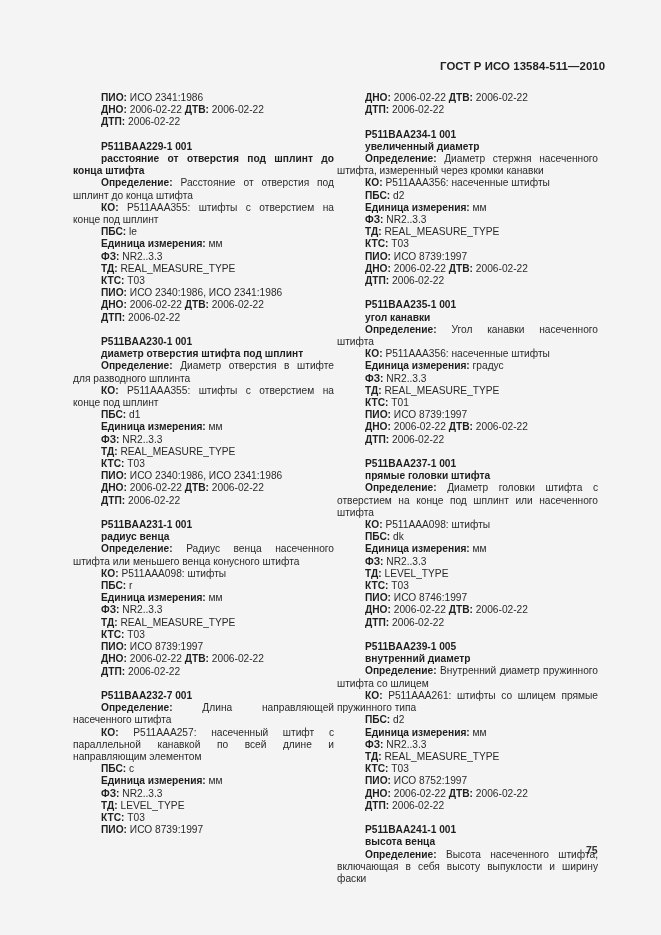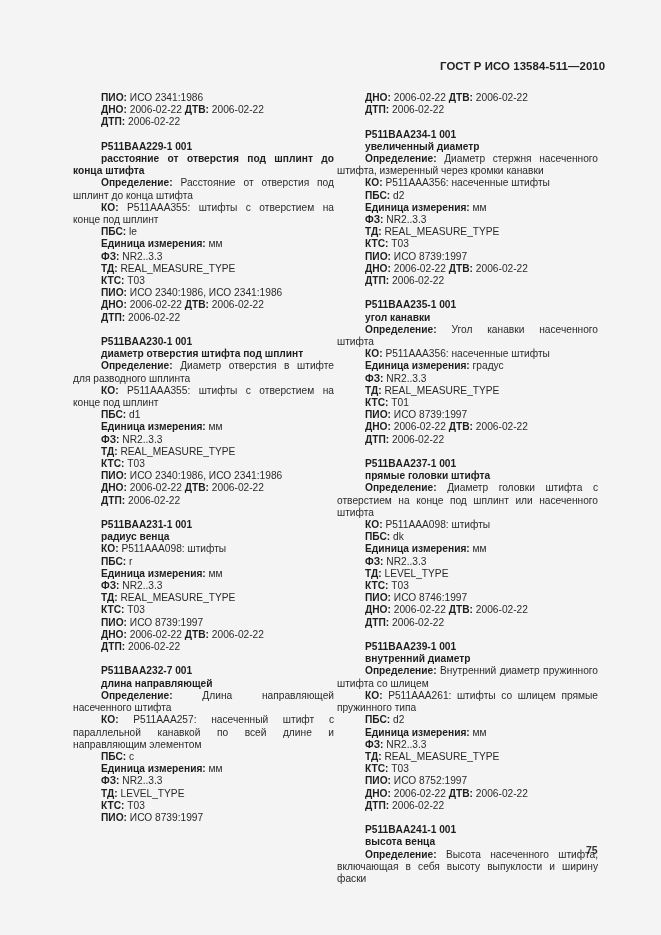--- a/index.html
+++ b/index.html
@@ -88,34 +88,34 @@
     <p class="line"><span class="b">ТД:</span> <span>REAL_MEASURE_TYPE</span></p>
     <p class="line"><span class="b">КТС:</span> <span>T03</span></p>
     <p class="line"><span class="b">ПИО:</span> <span>ИСО 2340:1986, ИСО 2341:1986</span></p>
     <p class="line"><span class="b">ДНО:</span> <span>2006-02-22</span> <span class="b">ДТВ:</span> <span>2006-02-22</span></p>
     <p class="line"><span class="b">ДТП:</span> <span>2006-02-22</span></p>
   </div>
 
   <div class="entry">
     <p class="line b">P511BAA231-1 001</p>
     <p class="line b">радиус венца</p>
+    <p class="line"><span class="b">Определение:</span> <span>Радиус венца насеченного штифта или меньшего венца конусного штифта</span></p>
     <p class="line"><span class="b">КО:</span> <span>P511AAA098: штифты</span></p>
     <p class="line"><span class="b">ПБС:</span> <span>r</span></p>
     <p class="line"><span class="b">Единица измерения:</span> <span>мм</span></p>
     <p class="line"><span class="b">ФЗ:</span> <span>NR2..3.3</span></p>
     <p class="line"><span class="b">ТД:</span> <span>REAL_MEASURE_TYPE</span></p>
     <p class="line"><span class="b">КТС:</span> <span>T03</span></p>
     <p class="line"><span class="b">ПИО:</span> <span>ИСО 8739:1997</span></p>
     <p class="line"><span class="b">ДНО:</span> <span>2006-02-22</span> <span class="b">ДТВ:</span> <span>2006-02-22</span></p>
     <p class="line"><span class="b">ДТП:</span> <span>2006-02-22</span></p>
   </div>
 
   <div class="entry">
     <p class="line b">P511BAA232-7 001</p>
-    <p class="line b">длина направляющей</p>
     <p class="line"><span class="b">Определение:</span> <span>Длина направляющей насеченного штифта</span></p>
     <p class="line"><span class="b">КО:</span> <span>P511AAA257: насеченный штифт с параллельной канавкой по всей длине и направляющим элементом</span></p>
     <p class="line"><span class="b">ПБС:</span> <span>c</span></p>
     <p class="line"><span class="b">Единица измерения:</span> <span>мм</span></p>
     <p class="line"><span class="b">ФЗ:</span> <span>NR2..3.3</span></p>
     <p class="line"><span class="b">ТД:</span> <span>LEVEL_TYPE</span></p>
     <p class="line"><span class="b">КТС:</span> <span>T03</span></p>
     <p class="line"><span class="b">ПИО:</span> <span>ИСО 8739:1997</span></p>
   </div>
 </div>
@@ -165,21 +165,21 @@
     <p class="line"><span class="b">Единица измерения:</span> <span>мм</span></p>
     <p class="line"><span class="b">ФЗ:</span> <span>NR2..3.3</span></p>
     <p class="line"><span class="b">ТД:</span> <span>LEVEL_TYPE</span></p>
     <p class="line"><span class="b">КТС:</span> <span>T03</span></p>
     <p class="line"><span class="b">ПИО:</span> <span>ИСО 8746:1997</span></p>
     <p class="line"><span class="b">ДНО:</span> <span>2006-02-22</span> <span class="b">ДТВ:</span> <span>2006-02-22</span></p>
     <p class="line"><span class="b">ДТП:</span> <span>2006-02-22</span></p>
   </div>
 
   <div class="entry">
-    <p class="line b">P511BAA239-1 001</p>
+    <p class="line b">P511BAA239-1 005</p>
     <p class="line b">внутренний диаметр</p>
     <p class="line"><span class="b">Определение:</span> <span>Внутренний диаметр пружинного штифта со шлицем</span></p>
     <p class="line"><span class="b">КО:</span> <span>P511AAA261: штифты со шлицем прямые пружинного типа</span></p>
     <p class="line"><span class="b">ПБС:</span> <span>d2</span></p>
     <p class="line"><span class="b">Единица измерения:</span> <span>мм</span></p>
     <p class="line"><span class="b">ФЗ:</span> <span>NR2..3.3</span></p>
     <p class="line"><span class="b">ТД:</span> <span>REAL_MEASURE_TYPE</span></p>
     <p class="line"><span class="b">КТС:</span> <span>T03</span></p>
     <p class="line"><span class="b">ПИО:</span> <span>ИСО 8752:1997</span></p>
     <p class="line"><span class="b">ДНО:</span> <span>2006-02-22</span> <span class="b">ДТВ:</span> <span>2006-02-22</span></p>

